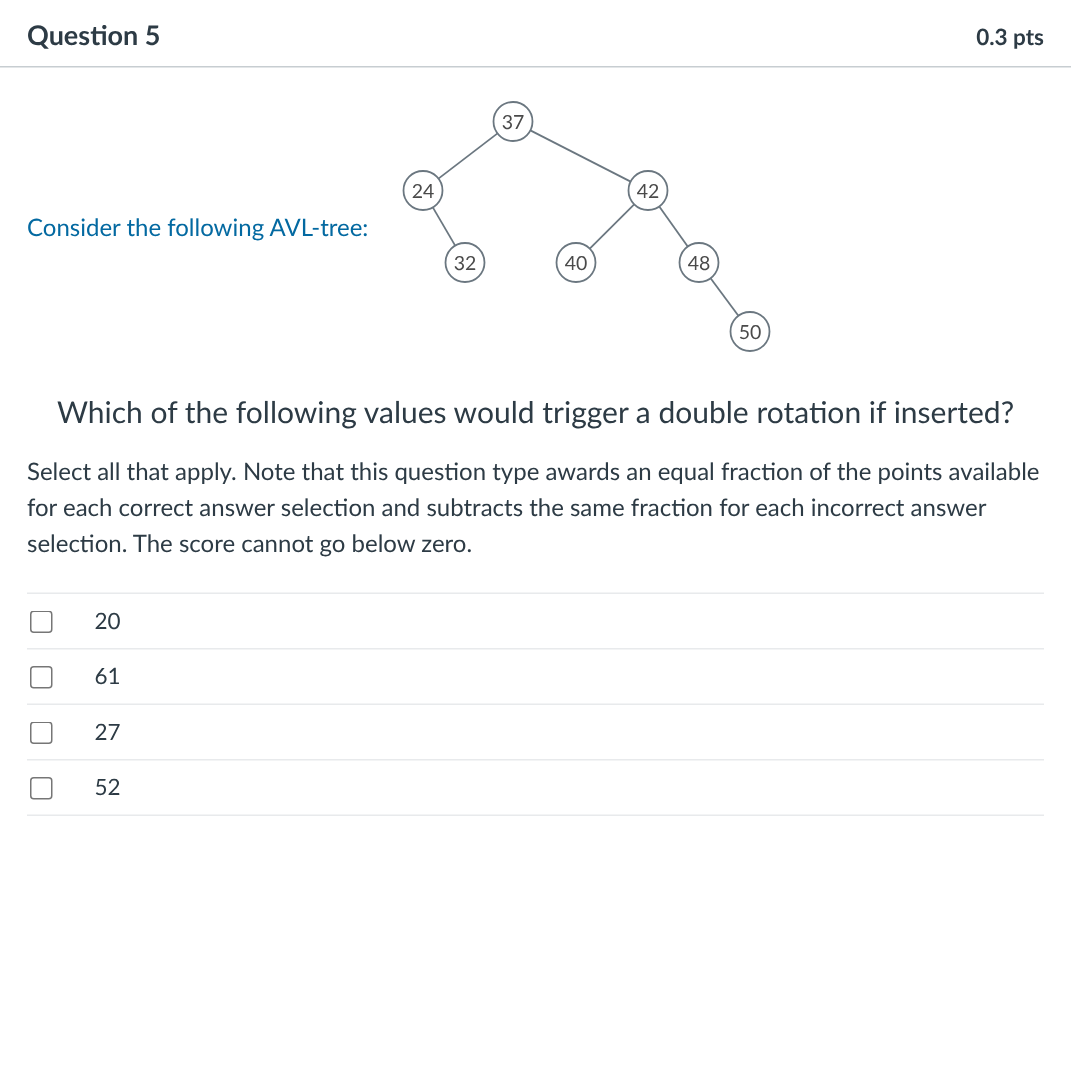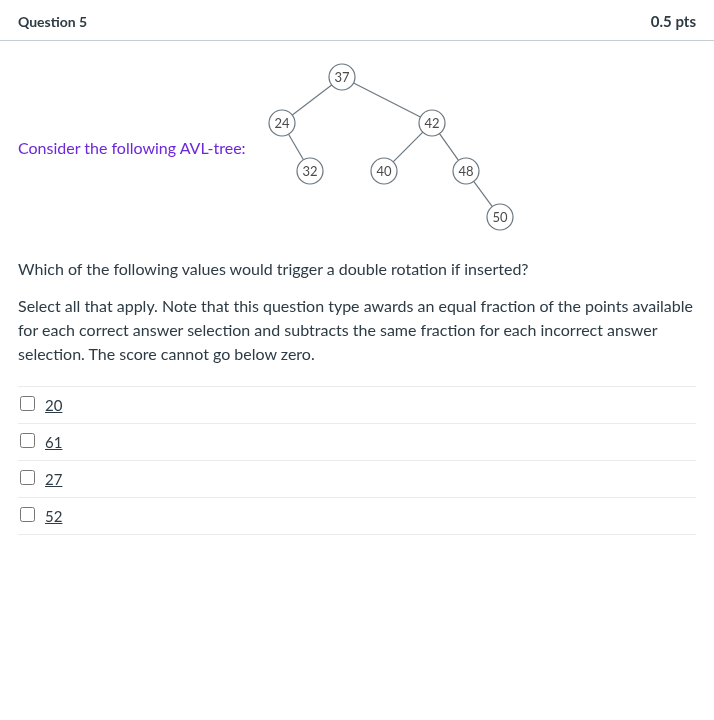--- a/index.html
+++ b/index.html
@@ -9,60 +9,59 @@
     background: #fff;
     width: 714px;
   }
   .header {
     display: flex;
     justify-content: space-between;
     align-items: baseline;
     padding: 12px 18px 10px 18px;
     border-bottom: 1px solid #c7cdd1;
   }
-  .qtitle { font-weight: 700; font-size: 14px; }
+  .qtitle { font-weight: 700; font-size: 18px; }
   .pts { font-weight: 700; font-size: 15px; }
   .body { padding: 18px; }
   .prompt-row {
     display: flex;
     align-items: center;
     gap: 6px;
     margin-bottom: 24px;
   }
-  .prompt-text { font-size: 16px; color:#6d28d9; white-space: nowrap; }
+  .prompt-text { font-size: 16px; color:#0369a1; white-space: nowrap; }
   .tree-wrap { flex: 0 0 auto; }
   .tree-svg { display:block; }
-  .q2 { font-size: 16px; margin: 16px 0 16px 0; }
+  .q2 { font-size: 20px; margin: 16px 0 16px 0; text-align: center; }
   .note { font-size: 16px; line-height: 1.5; margin-bottom: 20px; }
   .answers { border-top: 1px solid #e8eaec; }
   .answer {
     display: flex;
-    align-items: flex-start;
-    gap: 10px;
+    align-items: center;
+    gap: 28px;
     padding: 9px 2px;
     border-bottom: 1px solid #e8eaec;
     font-size: 15px;
-    text-decoration: underline;
   }
   .answer input[type=checkbox] {
     width: 15px; height: 15px;
     accent-color: #2d3b45;
     cursor: pointer;
   }
   .answer label { cursor: pointer; }
   svg circle { fill:#fff; stroke:#6b7780; stroke-width:1.2; }
   svg line { stroke:#6b7780; stroke-width:1.2; }
   svg text { font-size:13px; fill:#4a4a4a; text-anchor:middle; dominant-baseline:central; font-family:inherit; }
 </style>
 </head>
 <body>
 
 <div class="header">
   <div class="qtitle">Question 5</div>
-  <div class="pts">0.5 pts</div>
+  <div class="pts">0.3 pts</div>
 </div>
 
 <div class="body">
 
   <div class="prompt-row">
     <div class="prompt-text">Consider the following AVL-tree:</div>
     <div class="tree-wrap">
       <svg class="tree-svg" id="tree-svg" width="270" height="176">
           <line x1="79.6831173032051" y1="25.90961006754276" x2="40.316882696794906" y2="56.090389932457235"></line>
           <line x1="101.57565086854905" y1="23.9164437772584" x2="168.42434913145095" y2="58.0835562227416"></line>

